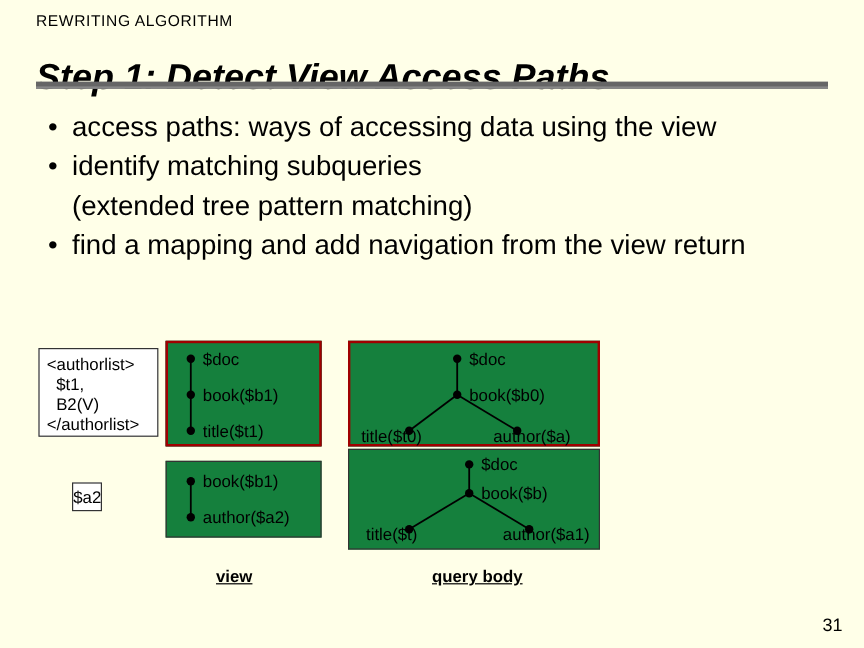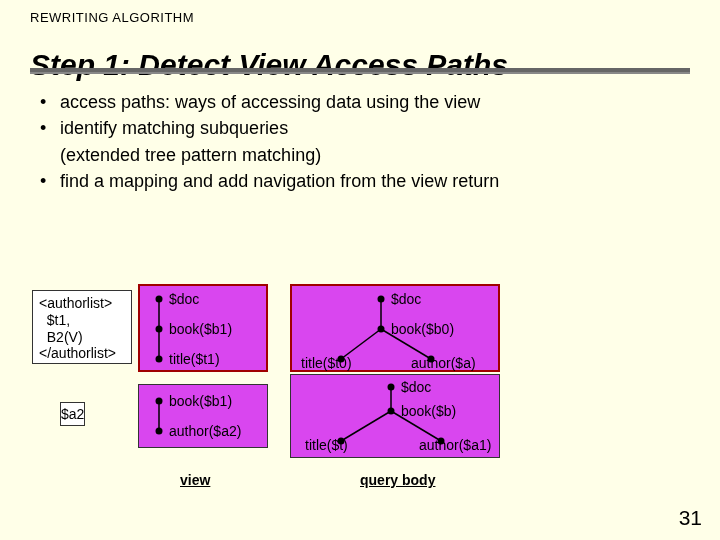--- a/index.html
+++ b/index.html
@@ -28,21 +28,21 @@
   .title-rule {
     position: absolute;
     top: 68px; left: 30px;
     width: 660px; height: 6px;
     background: #666;
     border-bottom: 2px solid #888;
   }
   .bullets {
     position: absolute;
     top: 90px; left: 40px;
-    font-size: 18px;
+    font-size: 23px;
     line-height: 1.35;
   }
   .bullets li { list-style: none; margin-bottom: 2px; }
   .dot { display: inline-block; width: 20px; }
   .code-box {
     position: absolute;
     top: 290px; left: 32px;
     width: 100px; height: 74px;
     border: 1.5px solid #333;
     background: #fff;
@@ -56,21 +56,21 @@
     top: 402px; left: 60px;
     font-size: 14px;
     border: 1.5px solid #333;
     background: #fff;
     padding: 3px 0;
   }
   
   .tree-box {
     position: absolute;
     border: 1.5px solid #333;
-    background: #d946ef;
+    background: #15803d;
   }
   .tree-box.outlined-red {
     outline: 2px solid #a00000;
     outline-offset: -2px;
   }
   .tree-label {
     position: absolute;
     font-size: 14px;
     white-space: nowrap;
   }
@@ -96,21 +96,21 @@
     position: absolute;
     font-size: 14px;
     font-weight: bold;
     text-decoration: underline;
   }
   #cap-view { top: 472px; left: 180px; }
   #cap-query { top: 472px; left: 360px; }
   .pagenum {
     position: absolute;
     bottom: 10px; right: 18px;
-    font-size: 21px;
+    font-size: 15px;
   }
 </style>
 </head>
 <body>
 
 <div class="header-label">REWRITING ALGORITHM</div>
 <div class="title">Step 1: Detect View Access Paths</div>
 <div class="title-rule"></div>
 
 <ul class="bullets">

